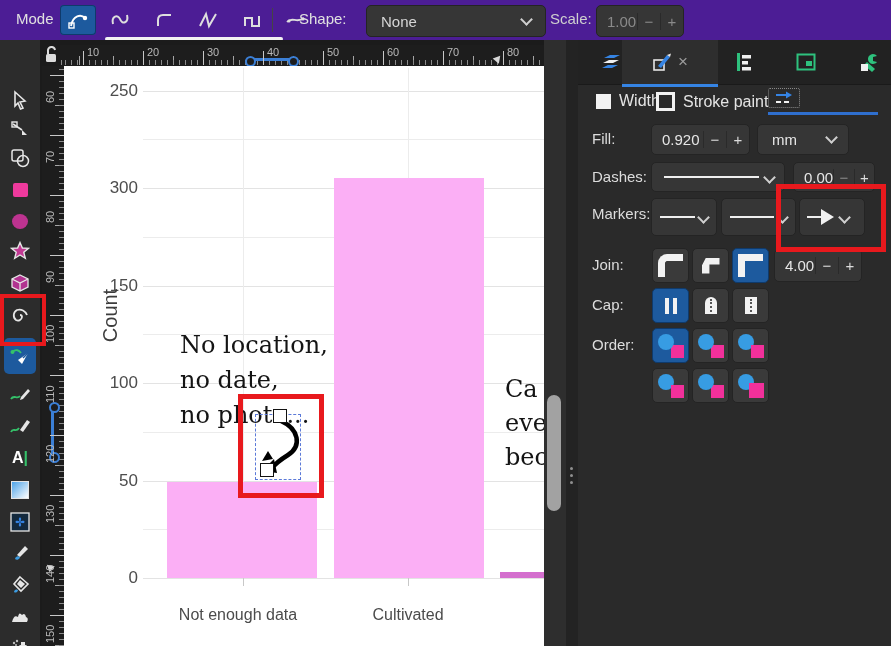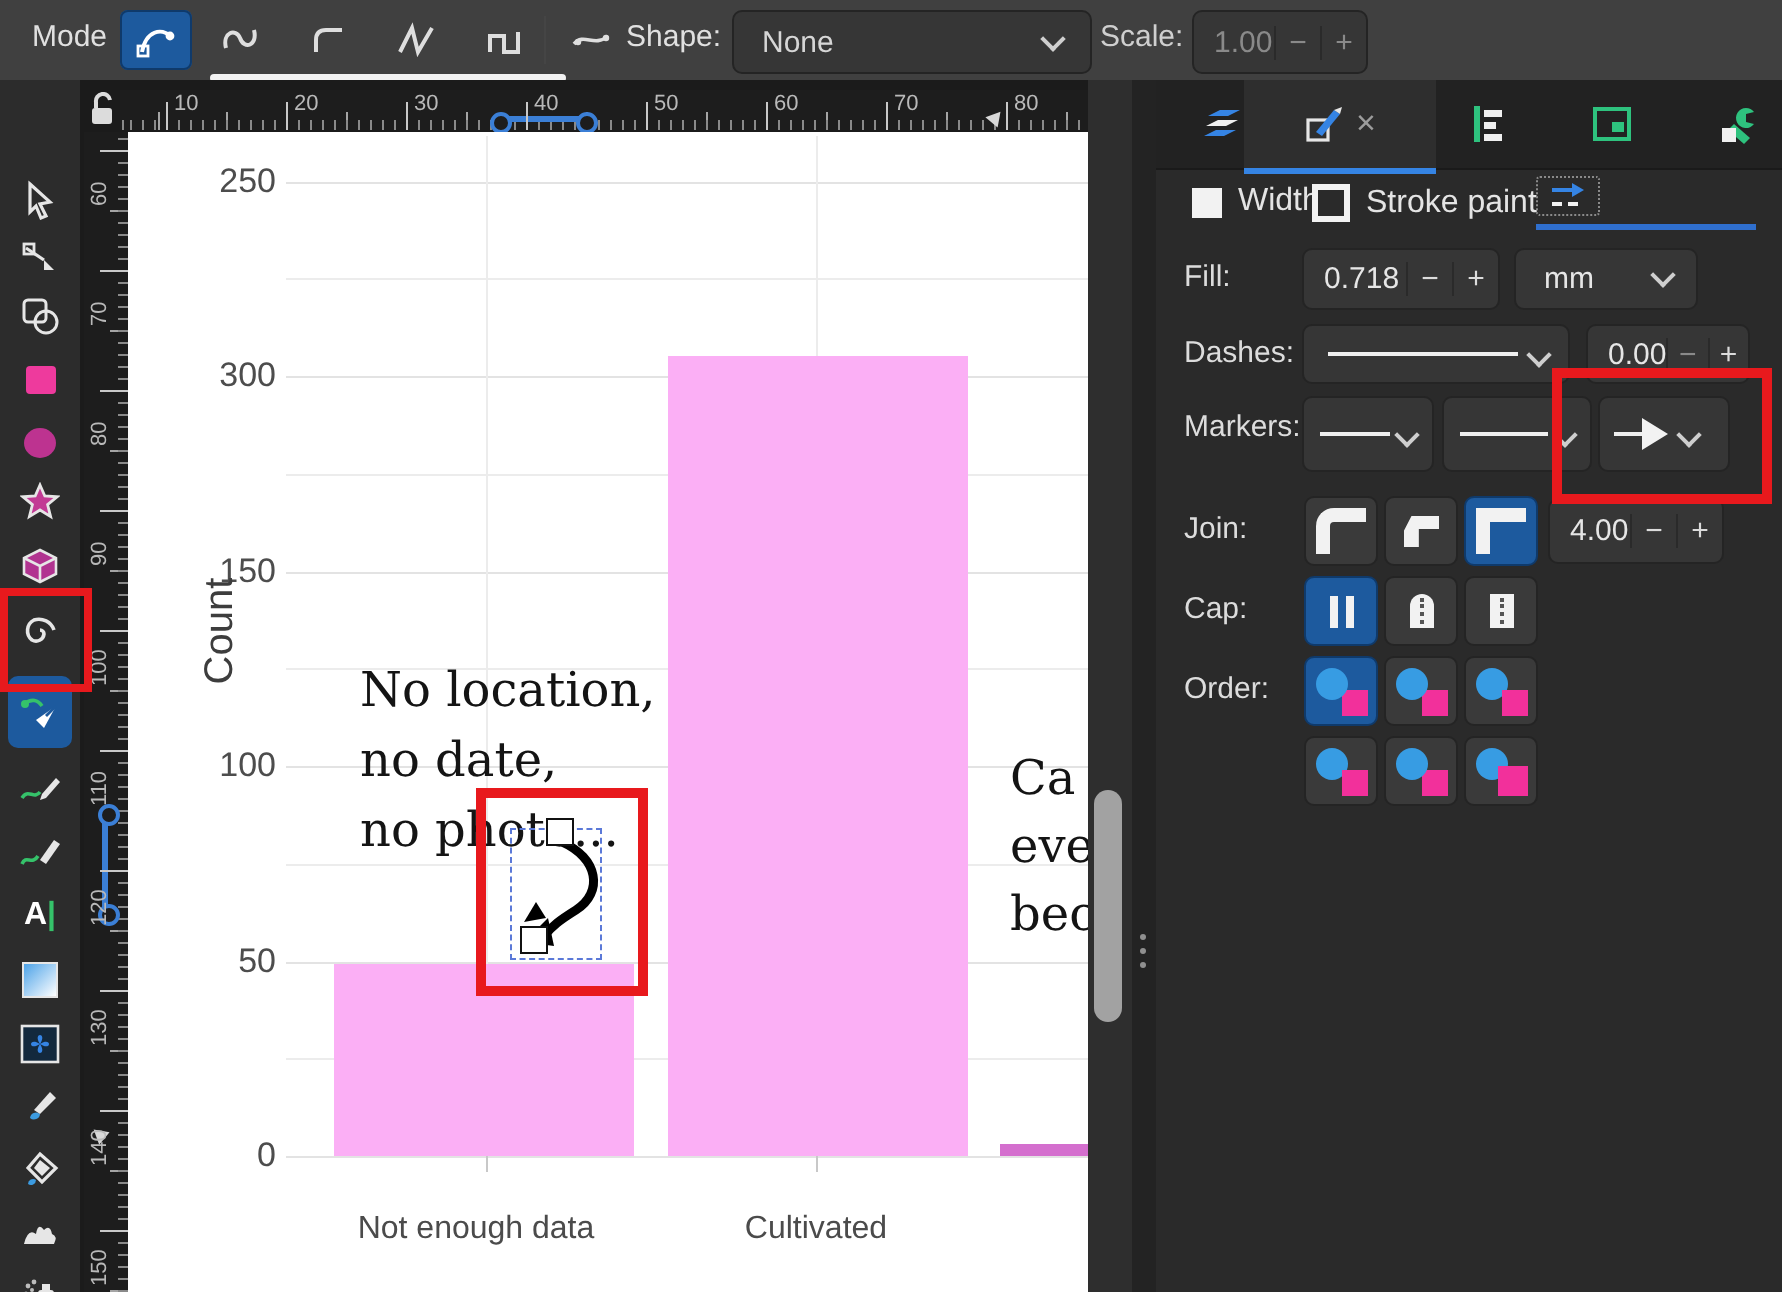--- a/index.html
+++ b/index.html
@@ -1,21 +1,21 @@
 <!DOCTYPE html>
 <html><head>
 <meta charset="utf-8">
 <style>
   html,body{margin:0;padding:0;background:#1b1b1b;}
   #app{position:relative;width:891px;height:646px;overflow:hidden;
        font-family:"Liberation Sans",sans-serif;color:#e6e6e6;font-size:15px;
        background:#1b1b1b;}
   .abs{position:absolute;}
   
-  #toolbar{left:0;top:0;width:891px;height:40px;background:#404040;border-bottom:1px solid #161616;}
+  #toolbar{left:0;top:0;width:891px;height:40px;background:#4c1d95;border-bottom:1px solid #161616;}
   .tb-label{top:10px;color:#e0e0e0;}
   .mode-btn{top:5px;width:36px;height:30px;border-radius:4px;display:flex;align-items:center;justify-content:center;}
   .mode-btn.sel{background:#1d5a9e;box-shadow:0 0 0 1px #0f3a6b inset;}
   .tb-sep{top:8px;width:1px;height:24px;background:#454545;}
   .dd{background:#363636;border:1px solid #242424;border-radius:5px;display:flex;align-items:center;}
   .chev{width:7px;height:7px;border-right:2px solid #cfcfcf;border-bottom:2px solid #cfcfcf;transform:rotate(45deg);margin-top:-4px;}
   .spin{background:#363636;border:1px solid #242424;border-radius:5px;display:flex;align-items:center;}
   .spin .val{padding-left:10px;flex:1;}
   .spin .bt{width:22px;text-align:center;color:#dcdcdc;border-left:1px solid #2a2a2a;}
   .dim{color:#8a8a8a!important;}
@@ -118,21 +118,21 @@
         </svg>
   </div>
   <div class="abs tb-sep" style="left:272px;"></div>
   <div class="abs mode-btn" style="left:278px;">
     <svg width="22" height="22" viewBox="0 0 22 22">
           <path d="M2 13 C7 7 12 15 19 9" stroke="#dedede" stroke-width="1.8" fill="none"></path>
           <circle cx="4" cy="12" r="1.6" fill="#dedede"></circle>
           <circle cx="18" cy="10" r="1.6" fill="#dedede"></circle>
         </svg>
   </div>
-  <span class="abs tb-label" style="left:313px;">Shape:</span>
+  <span class="abs tb-label" style="left:299px;">Shape:</span>
   <div class="abs dd" style="left:366px;top:5px;width:178px;height:30px;">
     <span style="padding-left:14px;flex:1;color:#d6d6d6;">None</span>
     <span class="chev" style="margin-right:14px;"></span>
   </div>
   <span class="abs tb-label dim" style="left:550px;color:#cfcfcf!important;">Scale:</span>
   <div class="abs spin" style="left:596px;top:5px;width:86px;height:30px;">
     <span class="val dim">1.00</span>
     <span class="bt dim">−</span>
     <span class="bt dim">+</span>
   </div>
@@ -421,21 +421,21 @@
             <path d="M1 4 H13" stroke="#3584e4" stroke-width="2"></path>
             <path d="M17 4 L11 0.5 V7.5 Z" fill="#3584e4"></path>
             <path d="M1 11 H6 M9 11 H14" stroke="#f2f2f2" stroke-width="2"></path>
           </svg>
     </span>
   </div>
   <div class="blue-underline" style="left:190px;top:72px;width:110px;"></div>
 
   <span class="prow-label" style="left:14px;top:90px;">Fill:</span>
   <div class="abs spin" style="left:73px;top:84px;width:97px;height:29px;">
-    <span class="val">0.718</span>
+    <span class="val">0.920</span>
     <span class="bt">−</span>
     <span class="bt">+</span>
   </div>
   <div class="abs dd" style="left:179px;top:84px;width:90px;height:29px;">
     <span style="padding-left:14px;flex:1;">mm</span>
     <span class="chev" style="margin-right:12px;"></span>
   </div>
 
   <span class="prow-label" style="left:14px;top:128px;">Dashes:</span>
   <div class="abs dd" style="left:73px;top:122px;width:132px;height:28px;">

